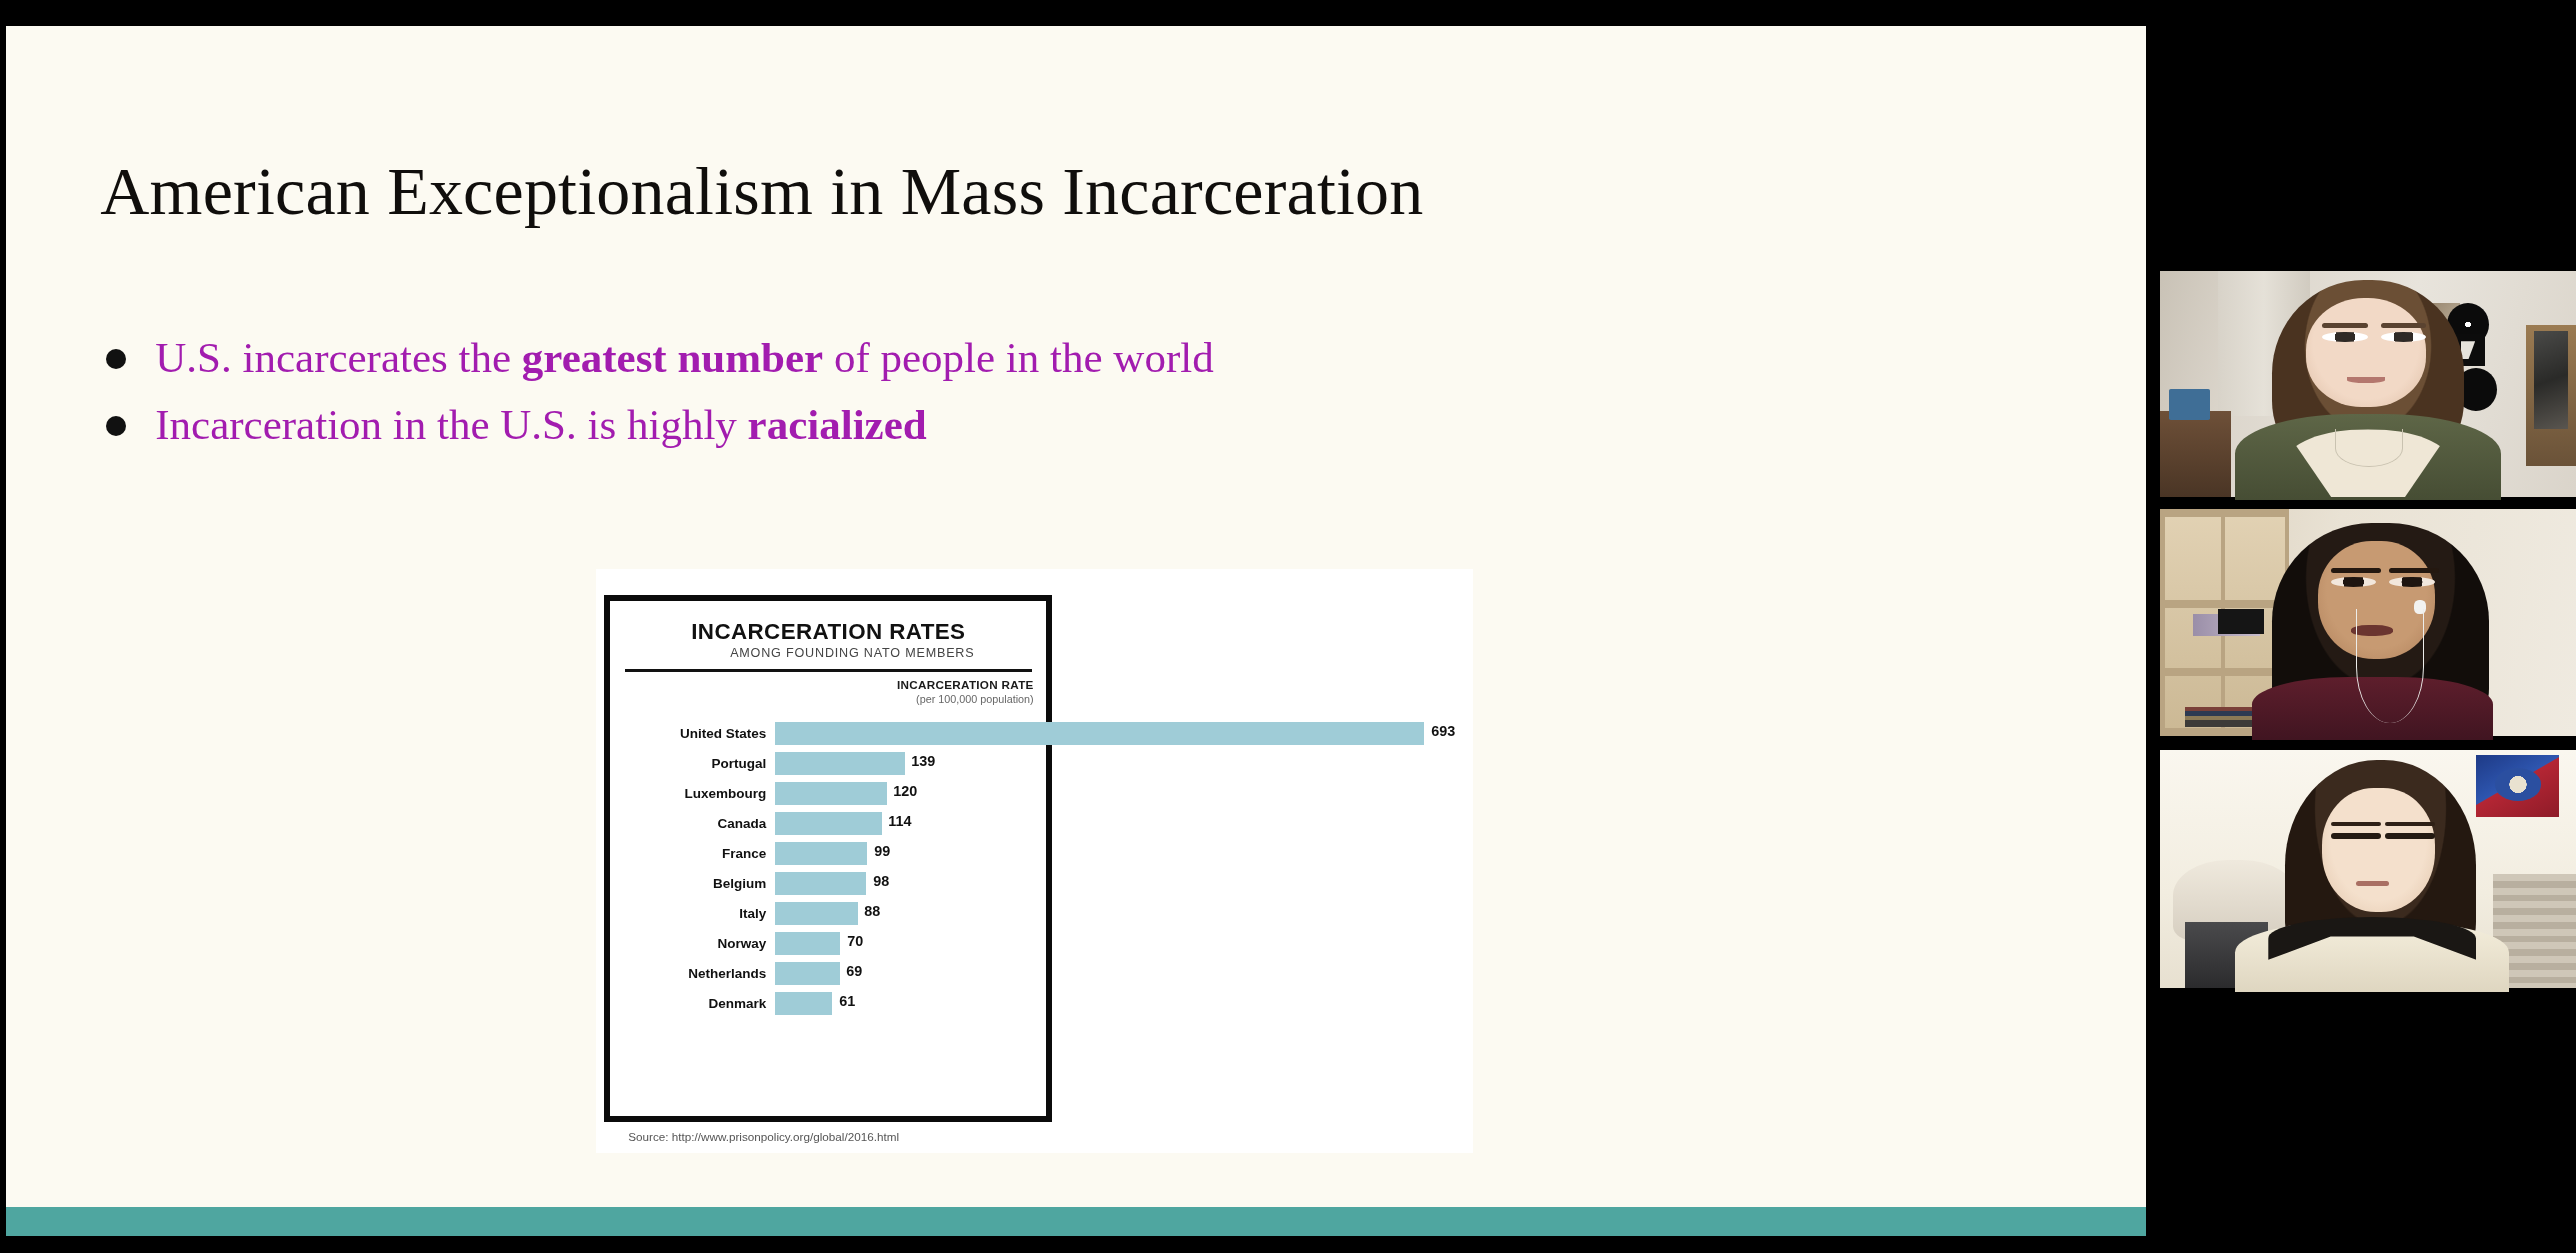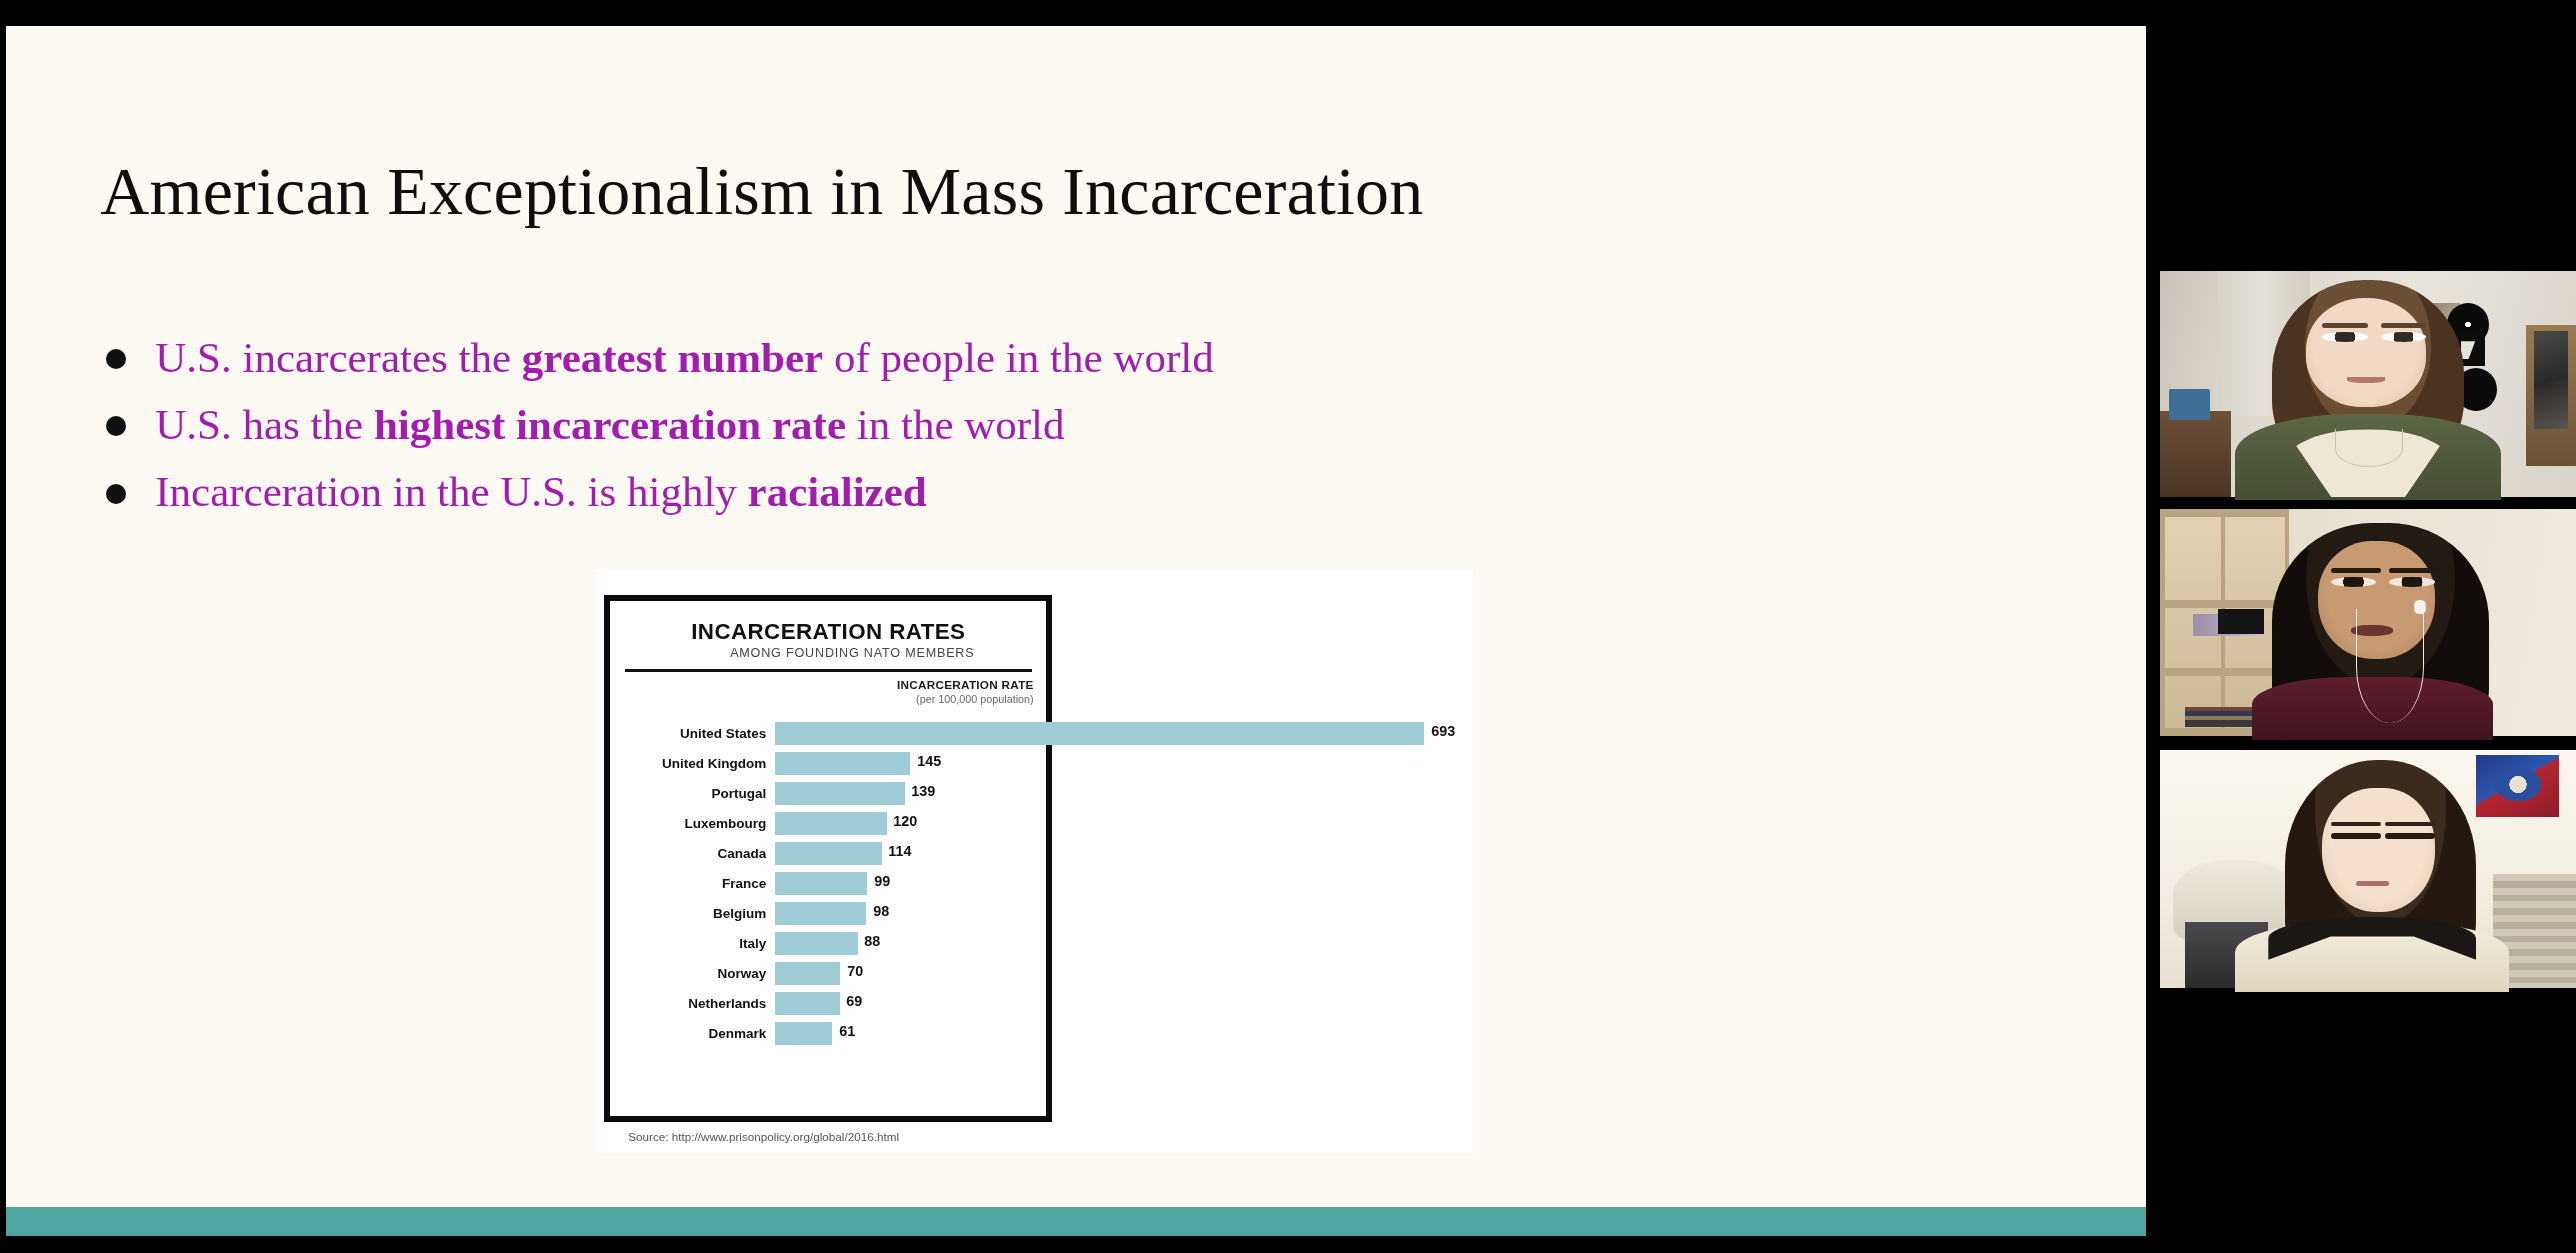--- a/index.html
+++ b/index.html
@@ -184,24 +184,20 @@
 
   <div id="slide-title">American Exceptionalism in Mass Incarceration</div>
 
   <div id="bullets">
     <div class="bullet">
       <span class="dot"></span>
       <span class="txt"><span>U.S. incarcerates the </span><b>greatest number</b><span> of people in the world</span></span>
     </div>
     <div class="bullet">
       <span class="dot"></span>
-      <span class="txt"><span>U.S. has the </span><b>highest incarceration rate</b><span> in the world</span></span>
-    </div>
-    <div class="bullet">
-      <span class="dot"></span>
       <span class="txt"><span>Incarceration in the U.S. is highly </span><b>racialized</b><span></span></span>
     </div>
   </div>
 
   <div id="chart-image">
 
     <div id="chart-frame" style="overflow: visible;">
       <div id="chart-inner">
         <div id="chart-title">INCARCERATION RATES</div>
         <div id="chart-subtitle">AMONG FOUNDING NATO MEMBERS</div>
@@ -209,27 +205,20 @@
         <div id="axis-caption">
           <div class="c1">INCARCERATION RATE</div>
           <div class="c2">(per 100,000 population)</div>
         </div>
         <div id="bars" style="overflow: visible;">
             <div class="bar-row">
               <div class="bar-label">United States</div>
               <div class="bar-track">
                 <div class="bar-fill" style="background: rgb(159, 204, 215); width: 649px;"></div>
                 <div class="bar-value" style="left: 656px;">693</div>
-              </div>
-            </div>
-            <div class="bar-row">
-              <div class="bar-label">United Kingdom</div>
-              <div class="bar-track">
-                <div class="bar-fill" style="background: rgb(159, 204, 215); width: 135px;"></div>
-                <div class="bar-value" style="left: 142px;">145</div>
               </div>
             </div>
             <div class="bar-row">
               <div class="bar-label">Portugal</div>
               <div class="bar-track">
                 <div class="bar-fill" style="background: rgb(159, 204, 215); width: 130px;"></div>
                 <div class="bar-value" style="left: 136px;">139</div>
               </div>
             </div>
             <div class="bar-row">

